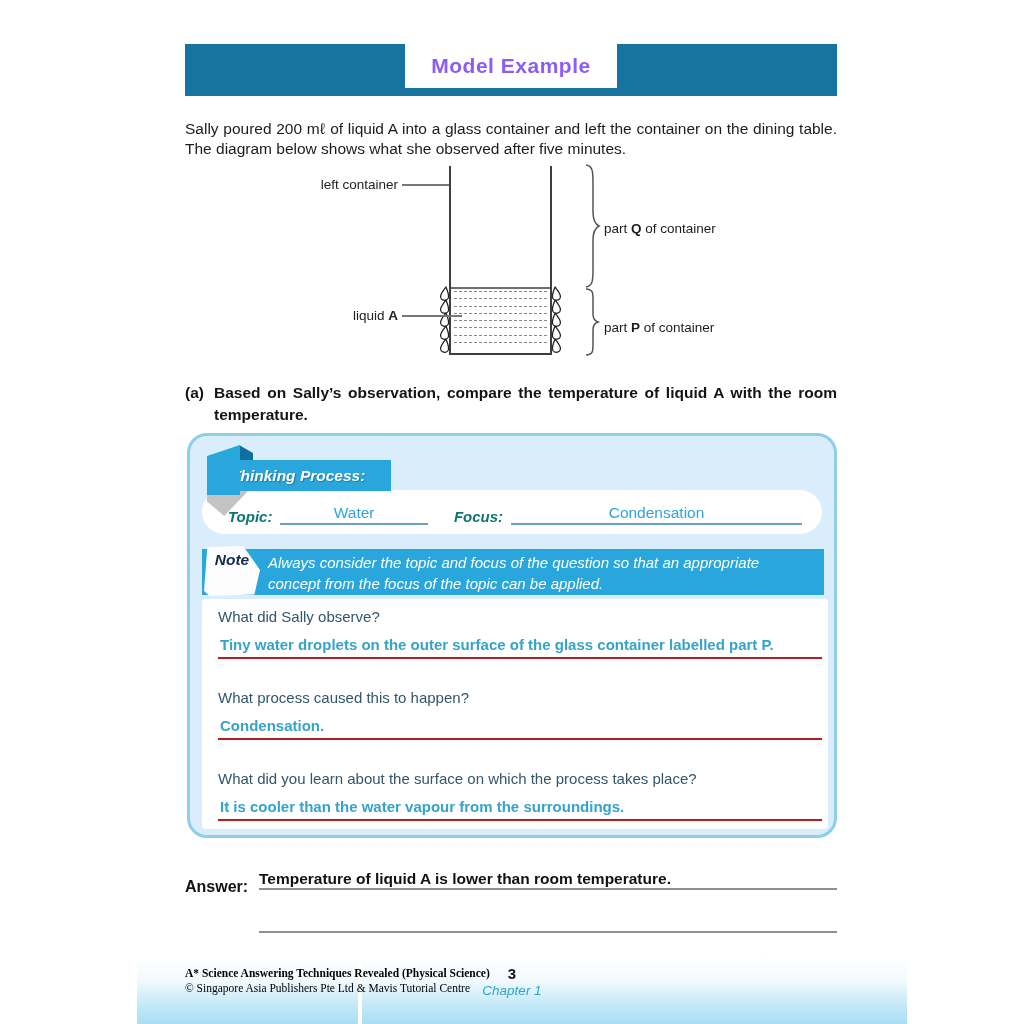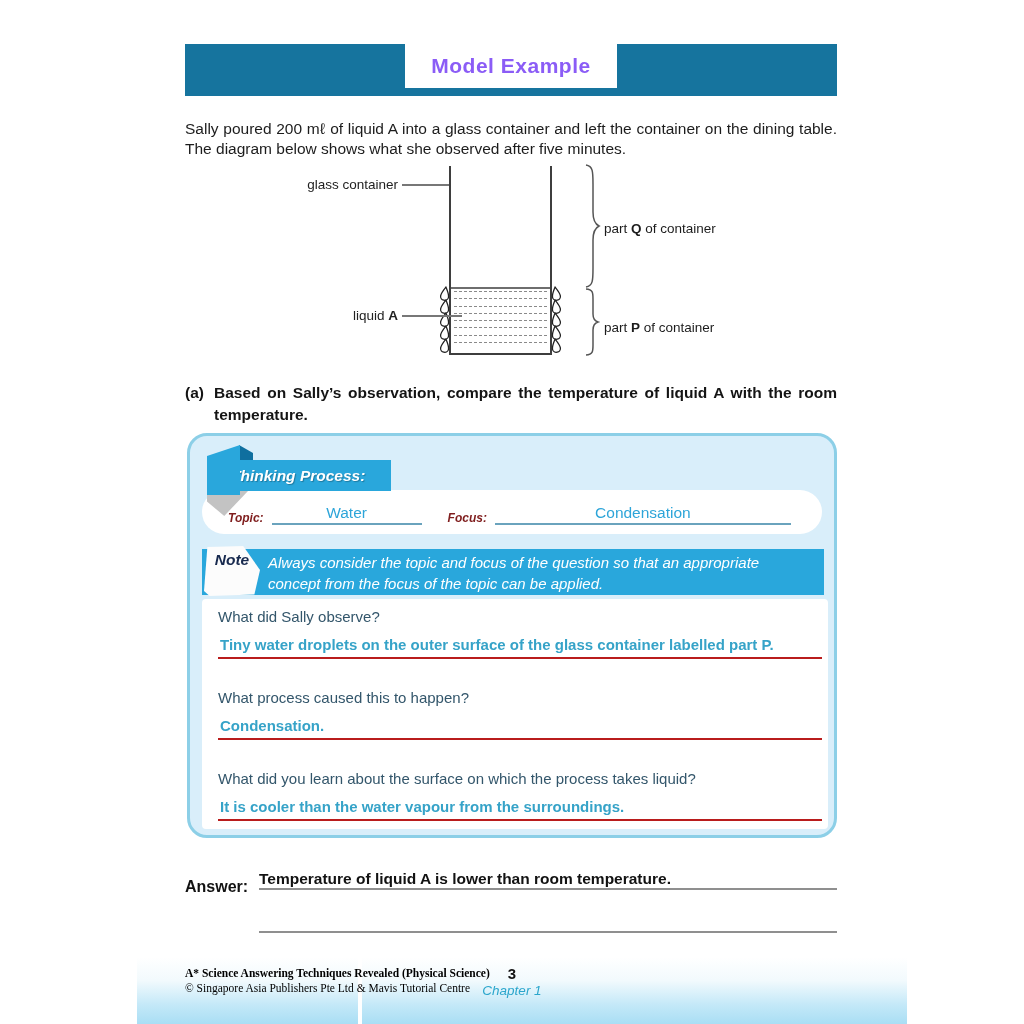--- a/index.html
+++ b/index.html
@@ -53,21 +53,21 @@
     text-shadow:1px 1px 1px rgba(0,0,0,0.28);
   }
   .rib-tail { position:absolute; left:17px; top:9px; width:33px; height:50px; background:#29a7dc; clip-path:polygon(0 22%, 100% 0, 100% 100%, 0 100%); z-index:4; }
   .rib-face { position:absolute; left:49px; top:9px; width:14px; height:25px; background:#0f6f9f; clip-path:polygon(0 0, 100% 32%, 100% 100%, 0 62%); z-index:2; }
   .rib-fold { position:absolute; left:17px; top:55px; width:41px; height:25px; background:#c3c3c3; clip-path:polygon(0 0, 100% 0, 42% 100%, 0 42%); z-index:2; }
 
   .topic-bar {
     position:absolute; left:12px; top:54px; width:620px; height:44px; background:#ffffff; border-radius:22px; z-index:1;
     display:flex; align-items:flex-end; padding:0 20px 9px 26px; box-sizing:border-box;
   }
-  .tf-label { font-style:italic; font-weight:bold; font-size:12px; color:#7f1d1d; }
+  .tf-label { font-style:italic; font-weight:bold; font-size:15px; color:#0f766e; }
   .uline { border-bottom:2px solid #6aa3bd; text-align:center; color:#2da5d9; font-size:15.5px; padding-bottom:1px; }
   .uline-topic { width:150px; margin-left:8px; }
   .uline-focus { width:296px; margin-left:8px; }
   .focus-label { margin-left:26px; }
 
   .note-box {
     position:absolute; left:12px; top:113px; width:622px; height:46px; background:#29a7dc;
     color:#ffffff; font-style:italic; font-size:15px; line-height:1.42;
     padding:3px 12px 12px 66px; box-sizing:border-box;
   }
@@ -183,21 +183,21 @@
         <svg width="10" height="15" viewBox="0 0 10 15">
           <path d="M5,1 C2.6,5 1,8 1,10.5 a4,3.8 0 0 0 8,0 C9,8 7.4,5 5,1 Z" fill="#fff" stroke="#222" stroke-width="1.3"></path>
         </svg>
       </span>
     <span class="droplet drop-r" style="top:338px">
         <svg width="10" height="15" viewBox="0 0 10 15">
           <path d="M5,1 C2.6,5 1,8 1,10.5 a4,3.8 0 0 0 8,0 C9,8 7.4,5 5,1 Z" fill="#fff" stroke="#222" stroke-width="1.3"></path>
         </svg>
       </span>
 
-    <span class="diagram-label lbl-right" style="top:177px">glass container</span>
+    <span class="diagram-label lbl-right" style="top:177px">left container</span>
     <div class="pointer" style="left:402px; top:184px; width:47px;"></div>
 
     <span class="diagram-label lbl-right" style="top:308px"><span>liquid </span><span class="bold">A</span></span>
     <div class="pointer" style="left:402px; top:315px; width:60px;"></div>
 
     <span class="brace" style="top:164px">
       <svg width="18" height="124" viewBox="0 0 18 124">
           <path d="M3,1 C10,2 10,8 10,20 L10,48 C10,56 12,60 16,62 C12,64 10,68 10,76 L10,104 C10,116 10,122 3,123" fill="none" stroke="#555" stroke-width="1.5"></path>
         </svg>
     </span>
@@ -234,21 +234,21 @@
     <div class="qa-panel">
       <div class="qa-group">
         <div class="q">What did Sally observe?</div>
         <div class="a">Tiny water droplets on the outer surface of the glass container labelled part P.</div>
       </div>
       <div class="qa-group">
         <div class="q">What process caused this to happen?</div>
         <div class="a">Condensation.</div>
       </div>
       <div class="qa-group">
-        <div class="q">What did you learn about the surface on which the process takes liquid?</div>
+        <div class="q">What did you learn about the surface on which the process takes place?</div>
         <div class="a">It is cooler than the water vapour from the surroundings.</div>
       </div>
     </div>
   </div>
 
   <span class="answer-label">Answer:</span>
   <div class="answer-line1">Temperature of liquid A is lower than room temperature.</div>
   <div class="answer-line2"></div>
 
   <div class="footer-band">

